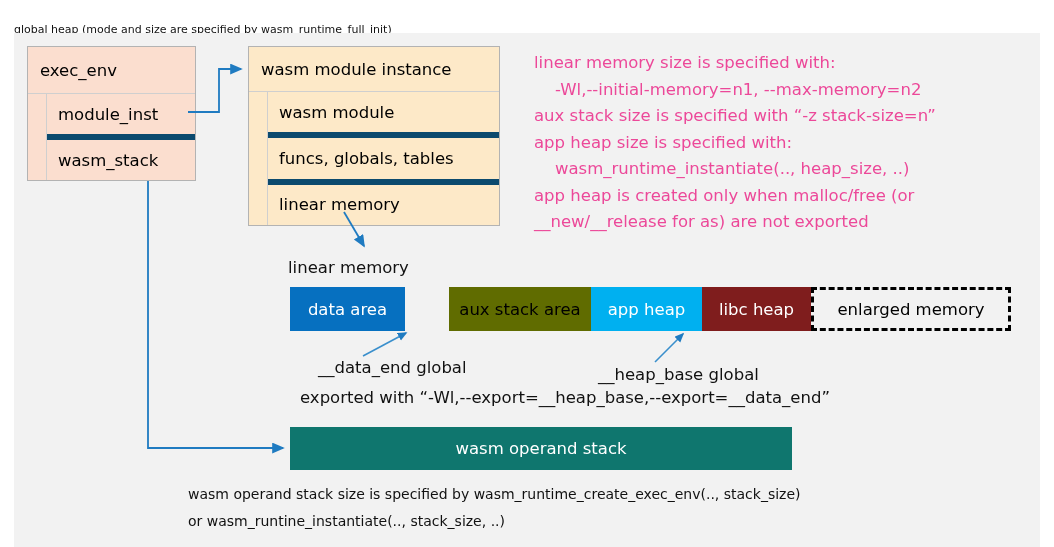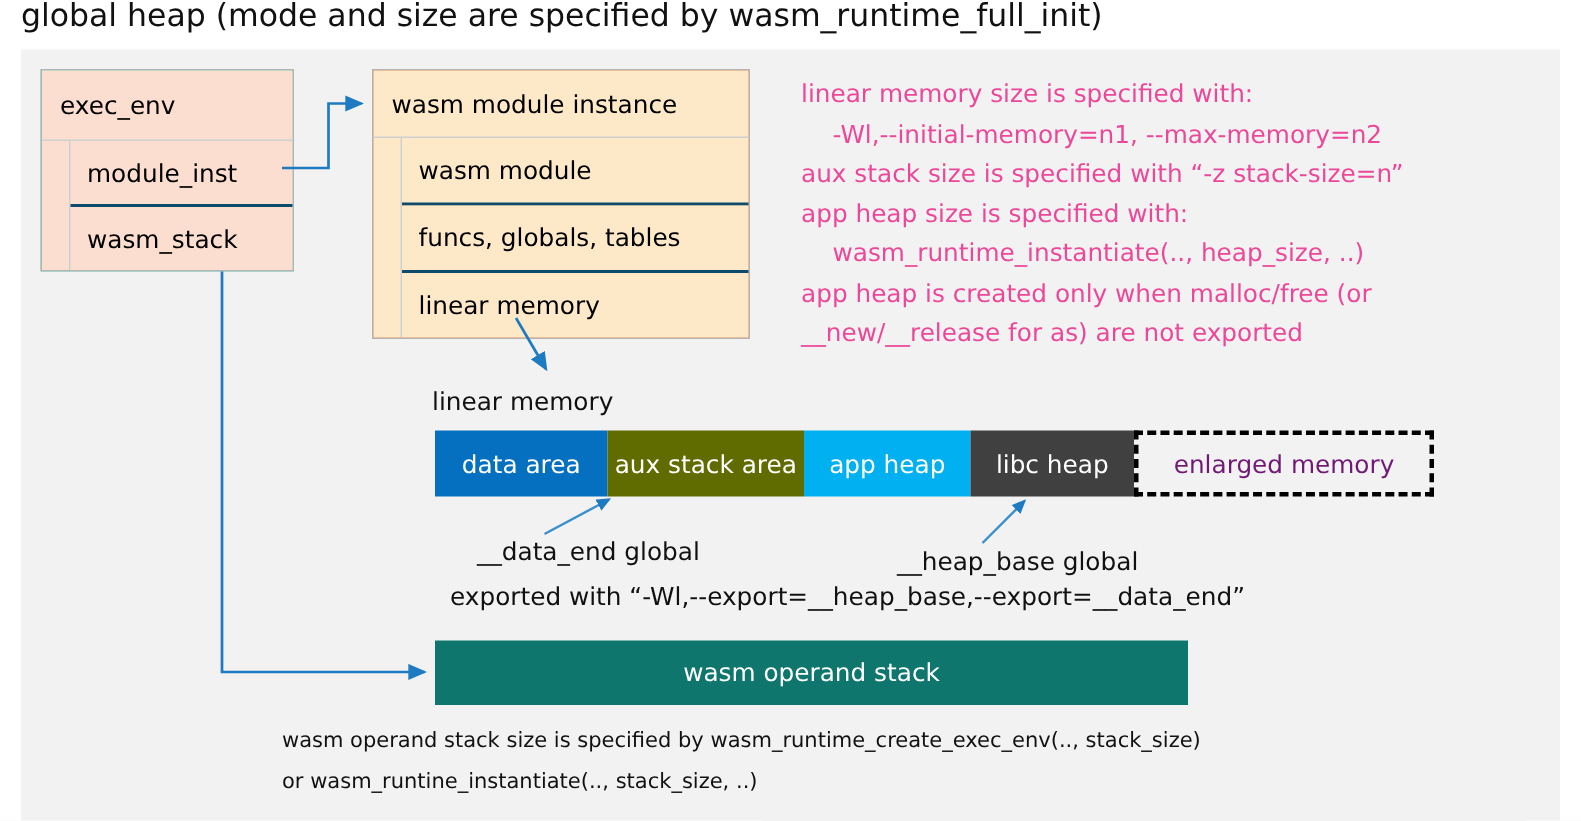--- a/index.html
+++ b/index.html
@@ -19,22 +19,22 @@
   #root {
     position: relative;
     width: 1054px;
     height: 547px;
   }
 
   
   .page-title {
     position: absolute;
     left: 14px;
-    top: 0;
-    font-size: 21px;
+    top: 20px;
+    font-size: 11px;
     line-height: 20px;
     color: #111111;
     white-space: nowrap;
   }
 
   
   .canvas-panel {
     position: absolute;
     left: 14px;
     top: 33px;
@@ -75,26 +75,26 @@
     flex-direction: column;
     box-sizing: border-box;
   }
   .struct-row {
     flex: 1;
     box-sizing: border-box;
     display: flex;
     align-items: center;
     padding-left: 11px;
     font-size: 16.5px;
-    border-bottom: 2px solid #0c4a6e;
+    border-bottom: 6px solid #0c4a6e;
   }
   .struct-row:last-child { border-bottom: none; }
 
   
-  #exec-env-box { left: 27px; top: 46px; width: 169px; height: 135px; background: #5eead4; }
+  #exec-env-box { left: 27px; top: 46px; width: 169px; height: 135px; background: #d946ef; }
   #exec-env-box .struct-head { height: 47px; background: #fbdecf; }
   #exec-env-box .struct-gutter { width: 19px; background: #fbdecf; }
   #exec-env-box .struct-row { background: #fbdecf; }
 
   
   #module-inst-box { left: 248px; top: 46px; width: 252px; height: 180px; background: #f97316; }
   #module-inst-box .struct-head { height: 45px; background: #fde9c8; }
   #module-inst-box .struct-gutter { width: 19px; background: #fde9c8; }
   #module-inst-box .struct-row { background: #fde9c8; }
 
@@ -228,24 +228,24 @@
 aux stack size is specified with “-z stack-size=n”
 app heap size is specified with:
     wasm_runtime_instantiate(.., heap_size, ..)
 app heap is created only when malloc/free (or
 __new/__release for as) are not exported</div>
 
   <div class="strip-caption">linear memory</div>
 
   <div class="mem-strip" id="mem-strip">
       <div class="mem-seg" style="width: 115px; background: rgb(6, 112, 192); color: rgb(255, 255, 255);">data area</div>
-      <div class="mem-seg" style="width: 131px; background: rgb(96, 108, 0); color: #ffffff;">aux stack area</div>
+      <div class="mem-seg" style="width: 142px; background: rgb(96, 108, 0); color: #000000; margin-left: 44px;">aux stack area</div>
       <div class="mem-seg" style="width: 111px; background: rgb(0, 176, 240); color: rgb(255, 255, 255);">app heap</div>
-      <div class="mem-seg" style="width: 109px; background: #404040; color: rgb(255, 255, 255);">libc heap</div>
-      <div class="mem-seg enlarged" style="width: 200px; color: #701a75;">enlarged memory</div>
+      <div class="mem-seg" style="width: 109px; background: #7f1d1d; color: rgb(255, 255, 255);">libc heap</div>
+      <div class="mem-seg enlarged" style="width: 200px; color: #000000;">enlarged memory</div>
     </div>
 
   <div class="ann" id="ann-data-end">__data_end global</div>
   <div class="ann" id="ann-heap-base">__heap_base global</div>
   <div class="ann" id="ann-exported">exported with “-Wl,--export=__heap_base,--export=__data_end”</div>
 
   <div class="operand-bar">wasm operand stack</div>
 
   <div class="footer-note">wasm operand stack size is specified by wasm_runtime_create_exec_env(.., stack_size)
 or wasm_runtine_instantiate(.., stack_size, ..)</div>

